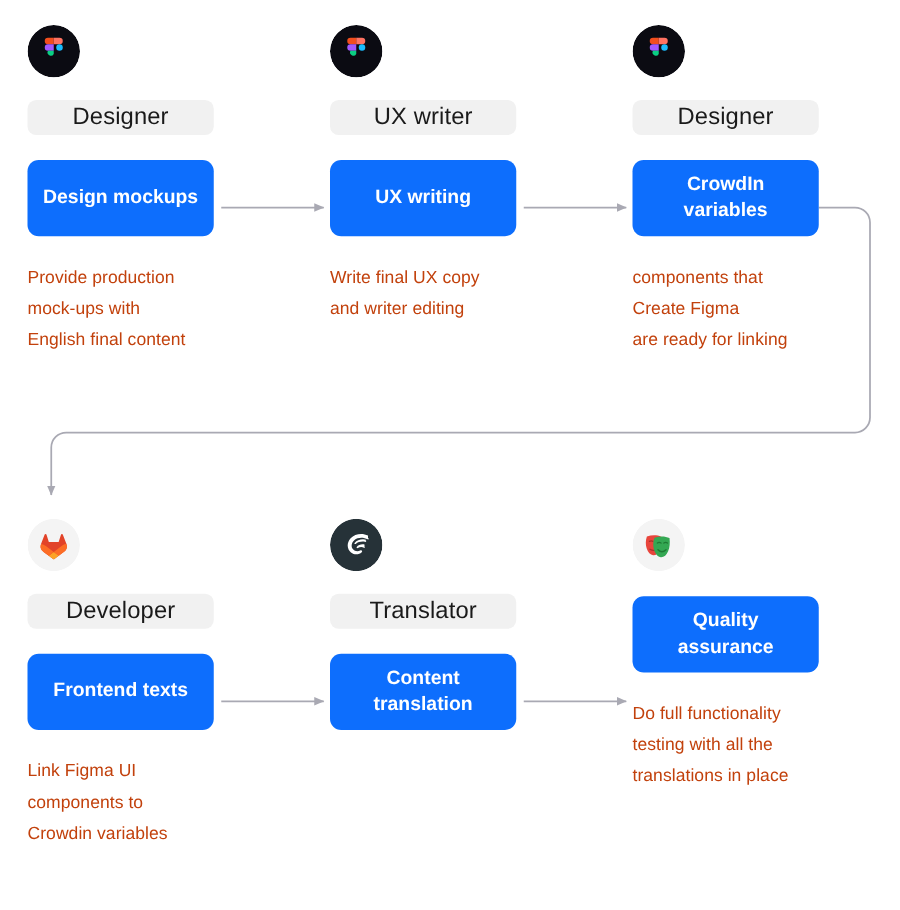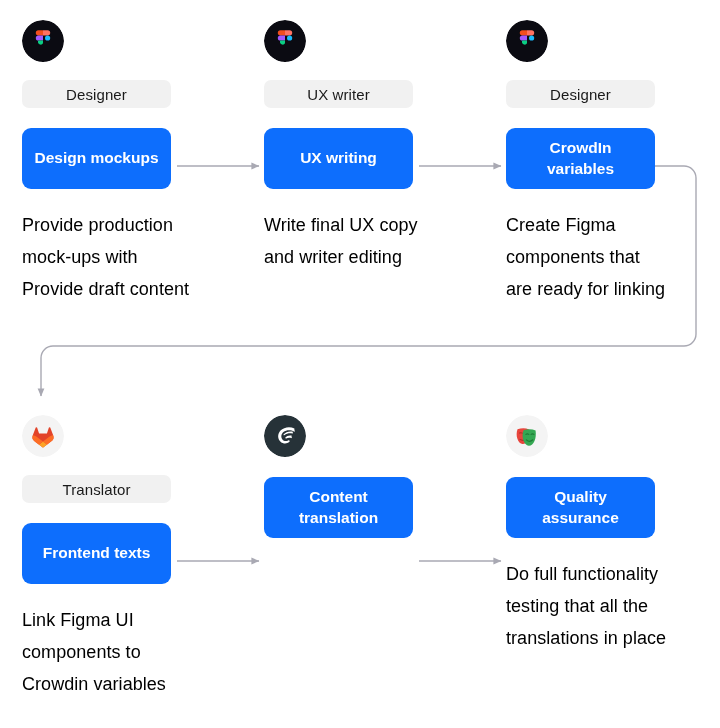--- a/index.html
+++ b/index.html
@@ -62,21 +62,21 @@
   
   .role-pill {
     margin-top: 18px;
     width: 149px;
     height: 28px;
     background: #f1f1f1;
     border-radius: 7px;
     display: flex;
     align-items: center;
     justify-content: center;
-    font-size: 15px;
+    font-size: 19px;
     color: #1a1a1a;
     letter-spacing: 0.1px;
   }
 
   
   .task-box {
     margin-top: 20px;
     width: 149px;
     min-height: 61px;
     background: #0d6efd;
@@ -90,23 +90,23 @@
     font-weight: bold;
     line-height: 1.32;
     padding: 6px 8px;
     box-sizing: border-box;
   }
 
   
   .desc {
     margin-top: 20px;
     width: 186px;
-    font-size: 18px;
+    font-size: 14px;
     line-height: 1.79;
-    color: #000000;
+    color: #c2410c;
     letter-spacing: 0.05px;
   }
 
   .desc .line { display: block; white-space: nowrap; }
 </style>
 </head>
 <body>
 
 <div id="canvas">
 
@@ -144,21 +144,21 @@
       <div class="role-pill">Designer</div>
       <div class="task-box">
         <span>
           <span class="line">Design</span>
           <span class="line">mockups</span>
         </span>
       </div>
       <div class="desc">
         <span class="line">Provide production</span>
         <span class="line">mock-ups with</span>
-        <span class="line">Provide draft content</span>
+        <span class="line">English final content</span>
       </div>
     </div>
 
     <div class="col col-1" style="top:20px;position:absolute;">
       <span class="icon-wrap">
         <svg width="42" height="42" viewBox="0 0 42 42">
           <circle cx="21" cy="21" r="21" fill="#0b0b12"></circle>
           <path d="M16.4 10.2h4.6v5.2h-4.6a2.6,2.6 0 0 1 0,-5.2z" fill="#f24e1e"></path>
           <path d="M21 10.2h4.6a2.6,2.6 0 0 1 0,5.2H21z" fill="#ff7262"></path>
           <path d="M16.4 15.4h4.6v5.2h-4.6a2.6,2.6 0 0 1 0,-5.2z" fill="#a259ff"></path>
@@ -191,42 +191,42 @@
         </svg>
       </span>
       <div class="role-pill">Designer</div>
       <div class="task-box">
         <span>
           <span class="line">CrowdIn</span>
           <span class="line">variables</span>
         </span>
       </div>
       <div class="desc">
+        <span class="line">components that</span>
         <span class="line">Create Figma</span>
-        <span class="line">components that</span>
         <span class="line">are ready for linking</span>
       </div>
     </div>
   </div>
 
   <div class="row row-bottom">
 
     <div class="col col-0" style="top:20px;position:absolute;">
       <span class="icon-wrap">
         <svg width="42" height="42" viewBox="0 0 42 42">
           <circle cx="21" cy="21" r="21" fill="#f4f4f4"></circle>
           <g transform="translate(21 22.2) scale(0.041) translate(-256 -236)">
             <path d="M503 186l-.7-1.8-69.7-181.9a18.2 18.2 0 0 0-34.6 1.2L351.6 148H160.4L113.4 3.5A18.2 18.2 0 0 0 78.8 2.3L9.1 184.2l-.7 1.8a129.4 129.4 0 0 0 42.9 149.5l.2.2.6.5 106 79.4 52.4 39.7 31.9 24.1a21.5 21.5 0 0 0 26 0l31.9-24.1 52.4-39.7 106.7-79.9.3-.2A129.5 129.5 0 0 0 503 186z" fill="#e24329"></path>
             <path d="M503 186l-.7-1.8a235.2 235.2 0 0 0-93.8 42.2L256 343.6l97.9 74 106.7-79.9.3-.2A129.5 129.5 0 0 0 503 186z" fill="#fc6d26"></path>
             <path d="M158.1 417.6l52.4 39.7 31.9 24.1a21.5 21.5 0 0 0 26 0l31.9-24.1 52.4-39.7-97.9-74z" fill="#fca326"></path>
             <path d="M102.2 226.4A235 235 0 0 0 8.4 186l-.7 1.8a129.4 129.4 0 0 0 42.9 149.5l.2.2.6.5 106 79.4 97.9-74z" fill="#fc6d26"></path>
           </g>
         </svg>
       </span>
-      <div class="role-pill">Translator</div>
+      <div class="role-pill">Developer</div>
       <div class="task-box">
         <span>
           <span class="line">Frontend</span>
           <span class="line">texts</span>
         </span>
       </div>
       <div class="desc">
         <span class="line">Link Figma UI</span>
         <span class="line">components to</span>
         <span class="line">Crowdin variables</span>
@@ -235,20 +235,21 @@
 
     <div class="col col-1" style="top:20px;position:absolute;">
       <span class="icon-wrap">
         <svg width="42" height="42" viewBox="0 0 42 42">
           <circle cx="21" cy="21" r="21" fill="#263238"></circle>
           <path d="M30.4 13.4c-4.6-2.3-10.6-1.4-13.9 2.2-3.3 3.6-3 8.6.3 11.3 2.5 2 6.3 2 8.6-.2.9-.9-.2-1.9-1.3-1.3-1.9 1-4.4.6-5.7-1-1.8-2.1-1.2-5.4 1-7.3 2.9-2.4 7.4-2.5 10.7-.6.8.4 1.5-.6.3-1.1z" fill="#ffffff"></path>
           <path d="M27.6 20.6c-2.4-.5-5 .3-6.2 2-.4.6.2 1.2.9.8 1.4-.8 3.3-1 4.8-.3.7.3 1.3-.3.5-.8z" fill="#ffffff"></path>
           <path d="M29.3 16.9c-3.5-1.1-7.5-.1-9.6 2.4-.5.6.2 1.3.9.8 1.8-1.5 4.9-2.2 7.6-1.6.9.2 1.3-.9.1-1.2z" fill="#ffffff"></path>
         </svg>
       </span>
+      <div class="role-pill">Translator</div>
       <div class="task-box">
         <span>
           <span class="line">Content</span>
           <span class="line">translation</span>
         </span>
       </div>
     </div>
 
     <div class="col col-2" style="top:20px;position:absolute;">
       <span class="icon-wrap">
@@ -265,19 +266,19 @@
         </svg>
       </span>
       <div class="task-box">
         <span>
           <span class="line">Quality</span>
           <span class="line">assurance</span>
         </span>
       </div>
       <div class="desc">
         <span class="line">Do full functionality</span>
-        <span class="line">testing that all the</span>
+        <span class="line">testing with all the</span>
         <span class="line">translations in place</span>
       </div>
     </div>
   </div>
 
 </div>
 
 </body></html>

